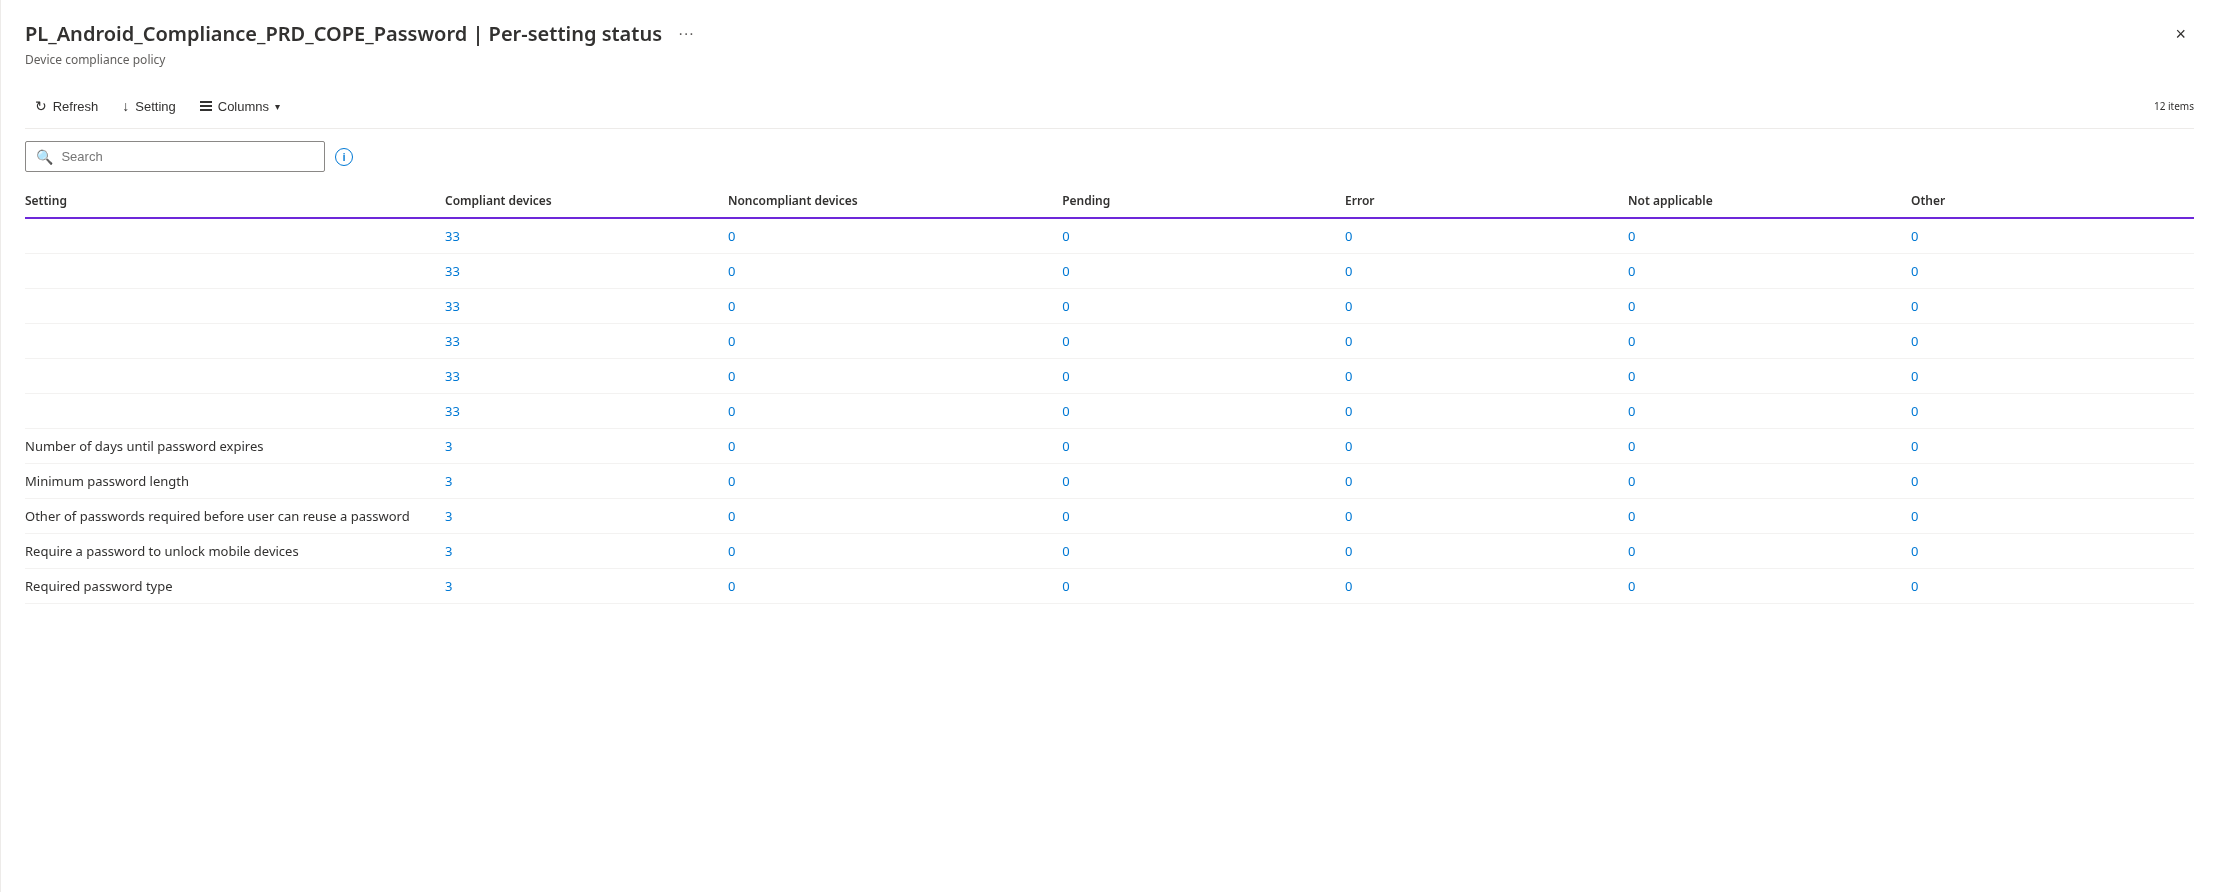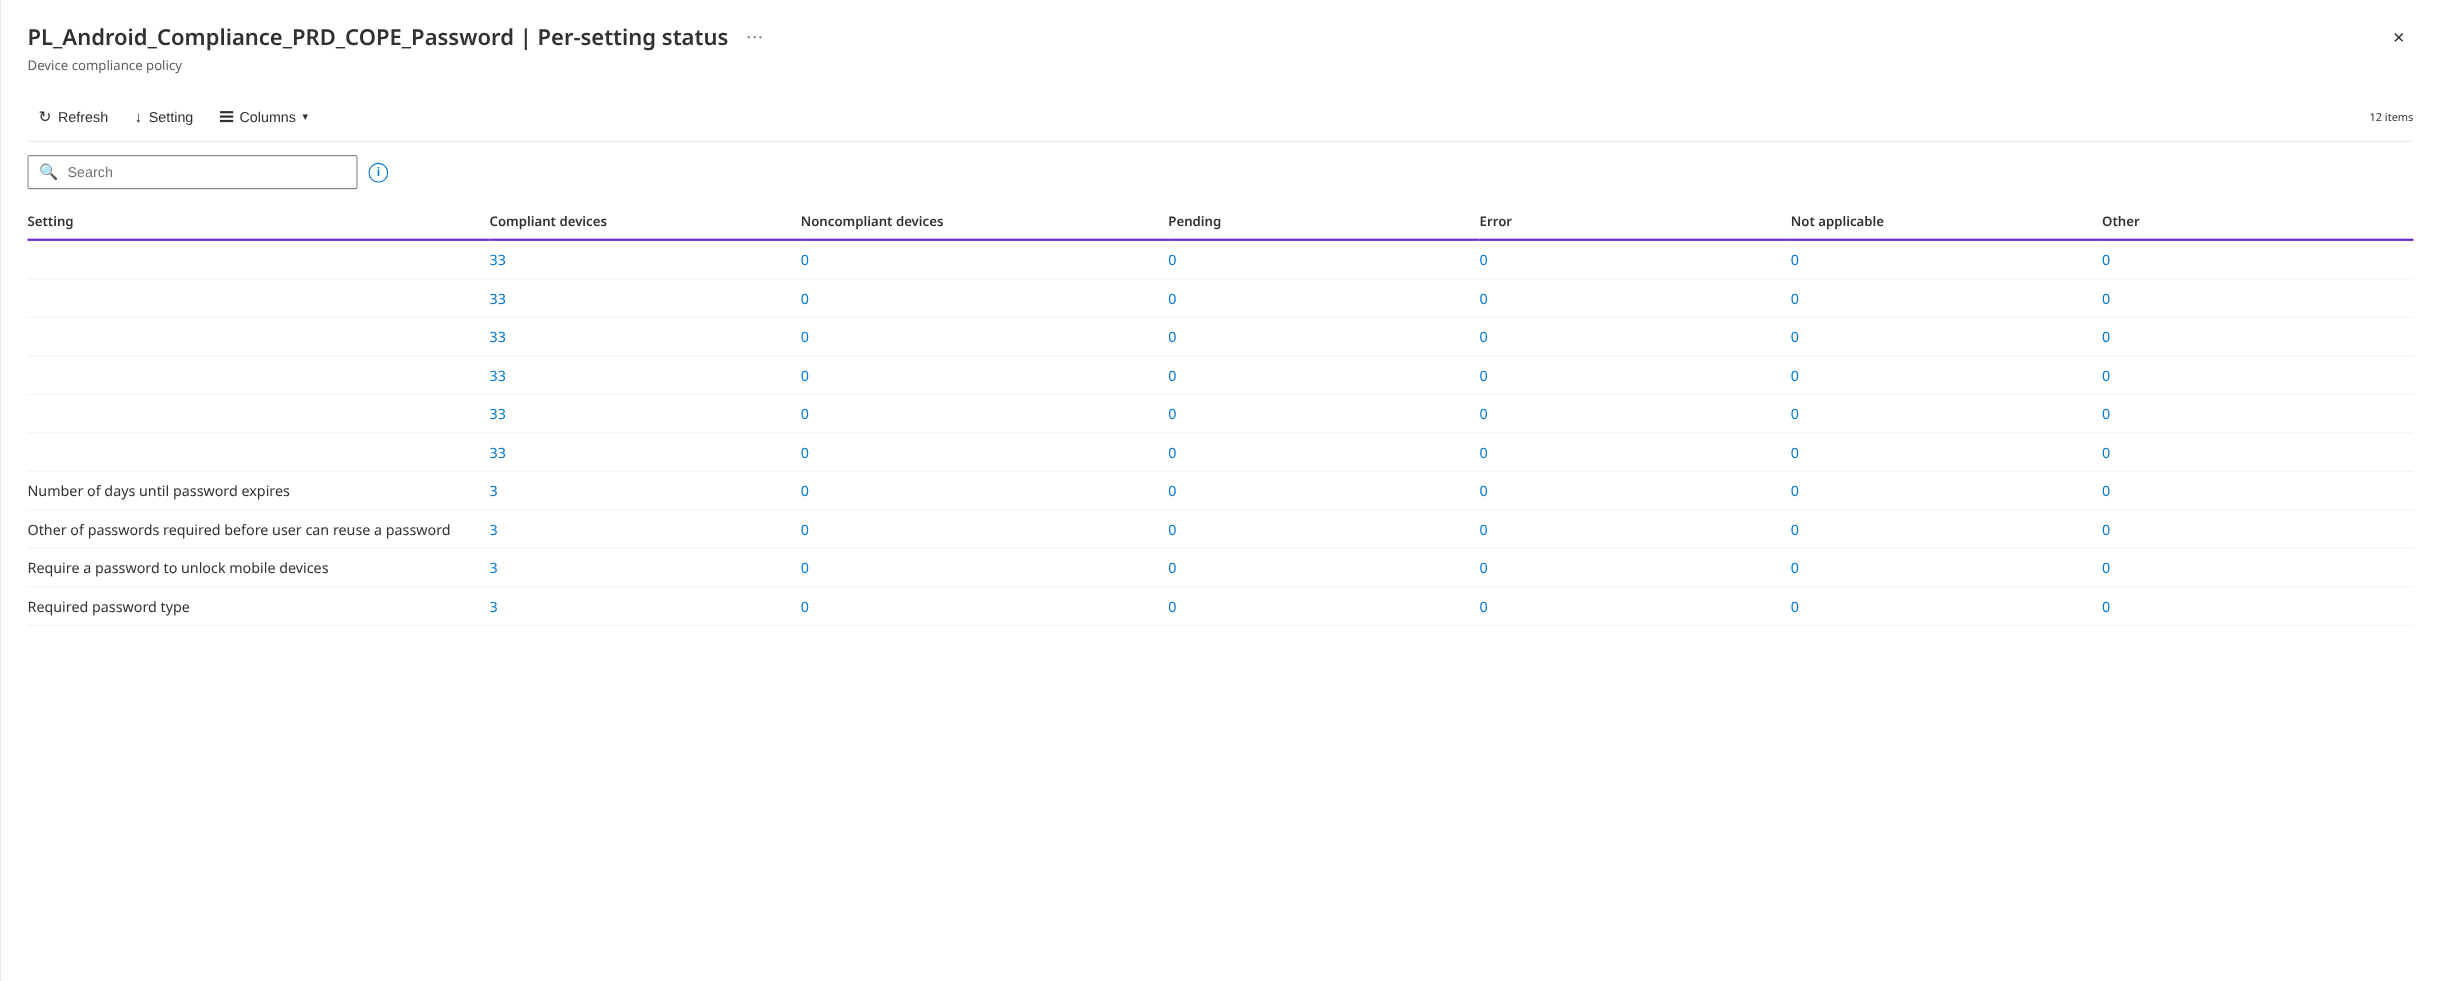--- a/index.html
+++ b/index.html
@@ -286,20 +286,29 @@
         <tr>
           <td class="setting-name">Number of days until password expires</td>
           <td class="link-val" style="color: rgb(0, 120, 212);">3</td>
           <td class="link-val" style="color: rgb(0, 120, 212);">0</td>
           <td class="link-val" style="color: rgb(0, 120, 212);">0</td>
           <td class="link-val" style="color: rgb(0, 120, 212);">0</td>
           <td class="link-val" style="color: rgb(0, 120, 212);">0</td>
           <td class="link-val" style="color: rgb(0, 120, 212);">0</td>
         </tr>
         <tr>
+          <td class="setting-name">Minimum password length</td>
+          <td class="link-val" style="color: rgb(0, 120, 212);">3</td>
+          <td class="link-val" style="color: rgb(0, 120, 212);">0</td>
+          <td class="link-val" style="color: rgb(0, 120, 212);">0</td>
+          <td class="link-val" style="color: rgb(0, 120, 212);">0</td>
+          <td class="link-val" style="color: rgb(0, 120, 212);">0</td>
+          <td class="link-val" style="color: rgb(0, 120, 212);">0</td>
+        </tr>
+        <tr>
           <td class="setting-name">Other of passwords required before user can reuse a password</td>
           <td class="link-val" style="color: rgb(0, 120, 212);">3</td>
           <td class="link-val" style="color: rgb(0, 120, 212);">0</td>
           <td class="link-val" style="color: rgb(0, 120, 212);">0</td>
           <td class="link-val" style="color: rgb(0, 120, 212);">0</td>
           <td class="link-val" style="color: rgb(0, 120, 212);">0</td>
           <td class="link-val" style="color: rgb(0, 120, 212);">0</td>
         </tr>
         <tr>
           <td class="setting-name">Require a password to unlock mobile devices</td>

